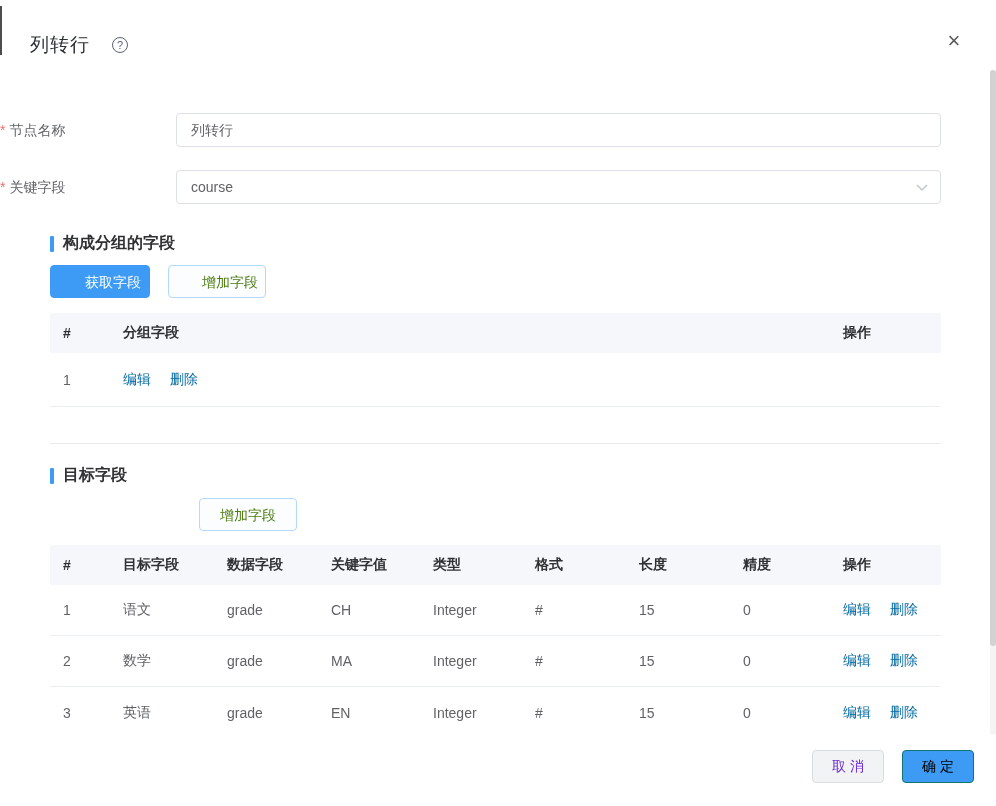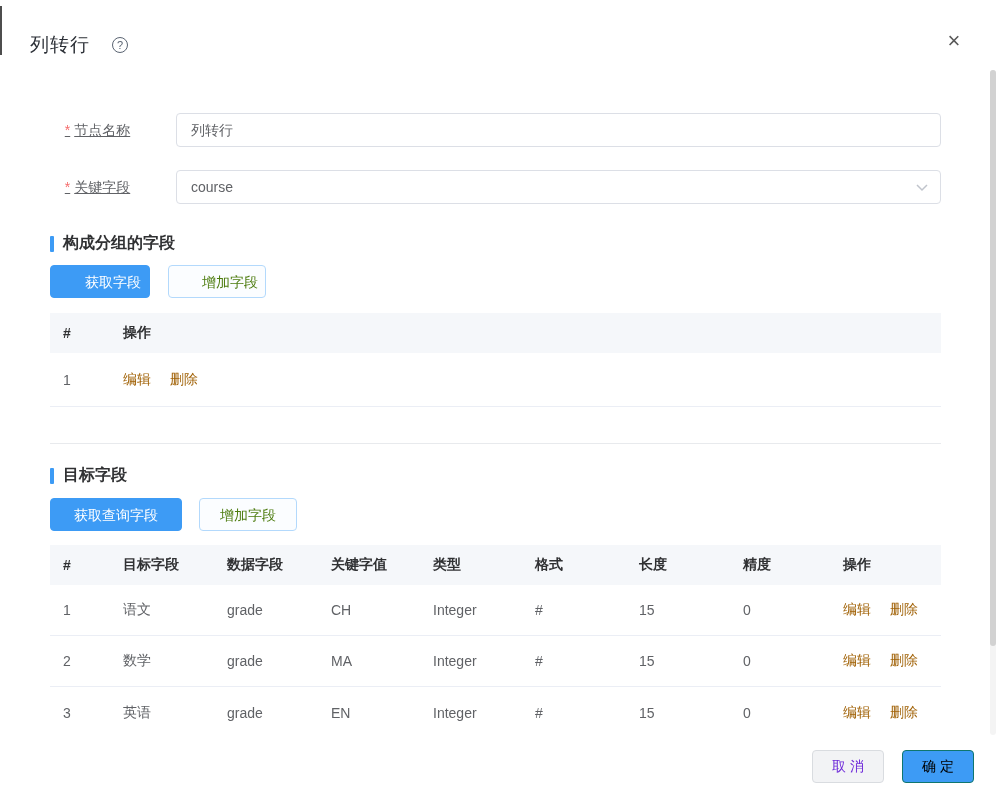--- a/index.html
+++ b/index.html
@@ -15,21 +15,21 @@
   .close-btn { position:absolute; left:941px; top:28px; width:26px; height:26px; font-size:22px; line-height:26px;
                text-align:center; color:#595959; cursor:pointer; font-weight:300; }
 
   
   .scroll-track { position:absolute; left:990px; top:70px; width:6px; height:665px; background:#f4f4f4; border-radius:3px; }
   .scroll-thumb { position:absolute; left:0; top:0; width:6px; height:576px; background:#d2d2d2; border-radius:3px; }
 
   
   .form-row { position:absolute; left:0; height:34px; }
   .form-row.r1 { top:113px; } .form-row.r2 { top:170px; }
-  .form-label { position:absolute; left:16px; top:0; width:163px; text-align:center; line-height:34px; color:#606266;text-decoration:underline; }
+  .form-label { position:absolute; left:0; top:0; width:163px; text-align:left; line-height:34px; color:#606266; }
   .req-star { color:#f56c6c; margin-right:4px; }
   .form-control { position:absolute; left:176px; top:0; width:765px; height:34px; border:1px solid #dcdfe6;
                   border-radius:4px; background:#fff; line-height:32px; padding-left:14px; color:#606266; }
   .select-arrow { position:absolute; right:12px; top:13px; }
 
   
   .section-title { position:absolute; left:50px; display:flex; align-items:center; }
   .accent-bar { width:4px; height:16px; background:#3d9bf5; margin-right:9px; border-radius:1px; }
   .section-title span.txt { font-size:16px; font-weight:bold; color:#303133; }
   .s1 { top:233px; } .s2 { top:465px; }
@@ -47,21 +47,21 @@
   .tbl { position:absolute; left:50px; width:891px; }
   .t1 { top:313px; } .t2 { top:545px; }
   .tbl-head { display:grid; height:40px; align-items:center; background:#f5f7fa; padding-left:13px;
               font-weight:bold; color:#303133; }
   .tbl-row  { display:grid; align-items:center; padding-left:13px; color:#606266; background:#fff; }
   .g1 { grid-template-columns:60px 720px 1fr; }
   .g2 { grid-template-columns:60px 104px 104px 102px 102px 104px 104px 100px 1fr; }
   .t1 .tbl-row { height:54px; border-bottom:1px solid #ebeef5; }
   .t2 .tbl-row { height:51px; }
   .t2 .tbl-row.bordered { border-bottom:1px solid #ebeef5; }
-  .link { color:#a16207; cursor:pointer; }
+  .link { color:#0369a1; cursor:pointer; }
   .link.first { margin-right:19px; }
 
   .divider { position:absolute; left:50px; top:443px; width:891px; height:1px; background:#e8eaed; }
 
   
   .foot-btn { position:absolute; top:750px; width:72px; height:33px; border-radius:4px; text-align:center;
               line-height:31px; font-size:14px; cursor:pointer; }
   .btn-cancel { left:812px; background:#f2f3f5; border:1px solid #d9dce0; color:#6d28d9; }
   .btn-ok { left:902px; background:#3d9bf5; border:1px solid #0f766e; color:#000000; }
 </style>
@@ -97,37 +97,37 @@
   <div class="section-title s1">
     <span class="accent-bar"></span>
     <span class="txt">构成分组的字段</span>
   </div>
   <div class="btn btn-primary br1 b-get1">获取字段</div>
   <div class="btn btn-outline br1 b-add1">增加字段</div>
 
   <div class="tbl t1">
     <div class="tbl-head g1">
       <span>#</span>
+      <span>分组字段</span>
       <span>操作</span>
     </div>
     <div class="tbl-row g1">
       <span>1</span>
       <span>
         <span class="link first">编辑</span><span class="link">删除</span>
       </span>
     </div>
   </div>
 
   <div class="divider"></div>
 
   <div class="section-title s2">
     <span class="accent-bar"></span>
     <span class="txt">目标字段</span>
   </div>
-  <div class="btn btn-primary br2 b-get2">获取查询字段</div>
   <div class="btn btn-outline br2 b-add2">增加字段</div>
 
   <div class="tbl t2">
     <div class="tbl-head g2">
       <span>#</span>
       <span>目标字段</span>
       <span>数据字段</span>
       <span>关键字值</span>
       <span>类型</span>
       <span>格式</span>

